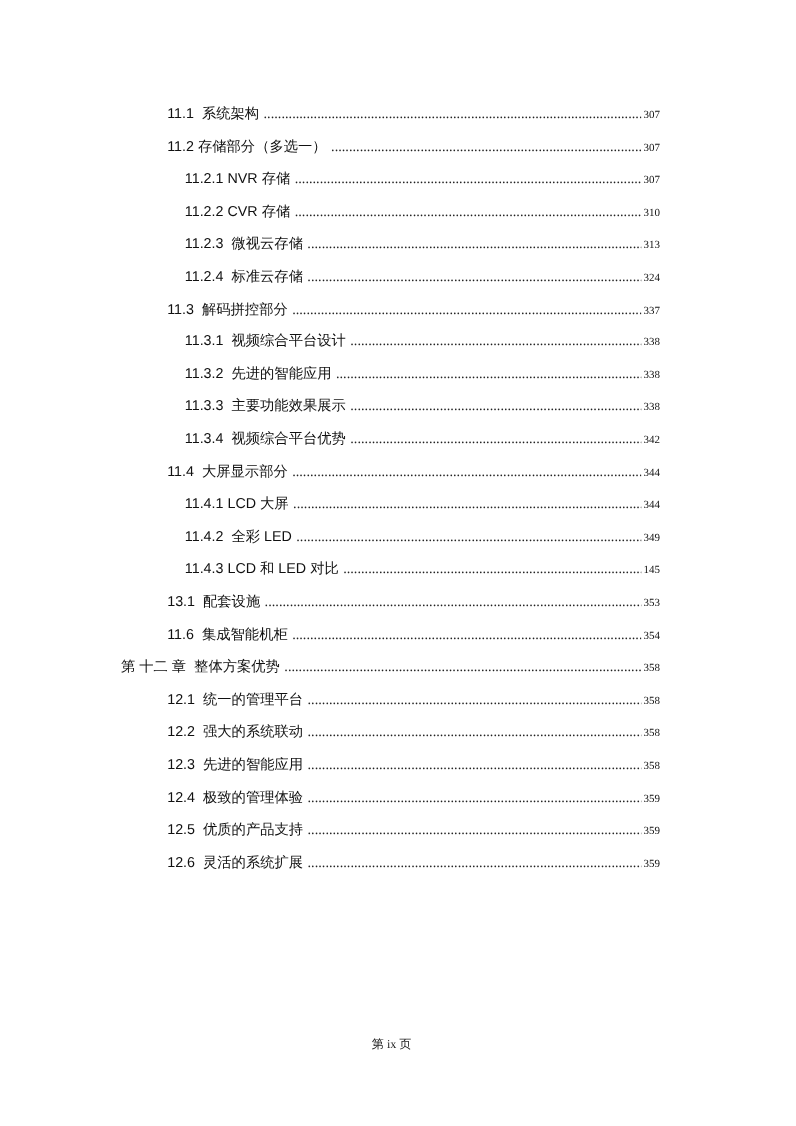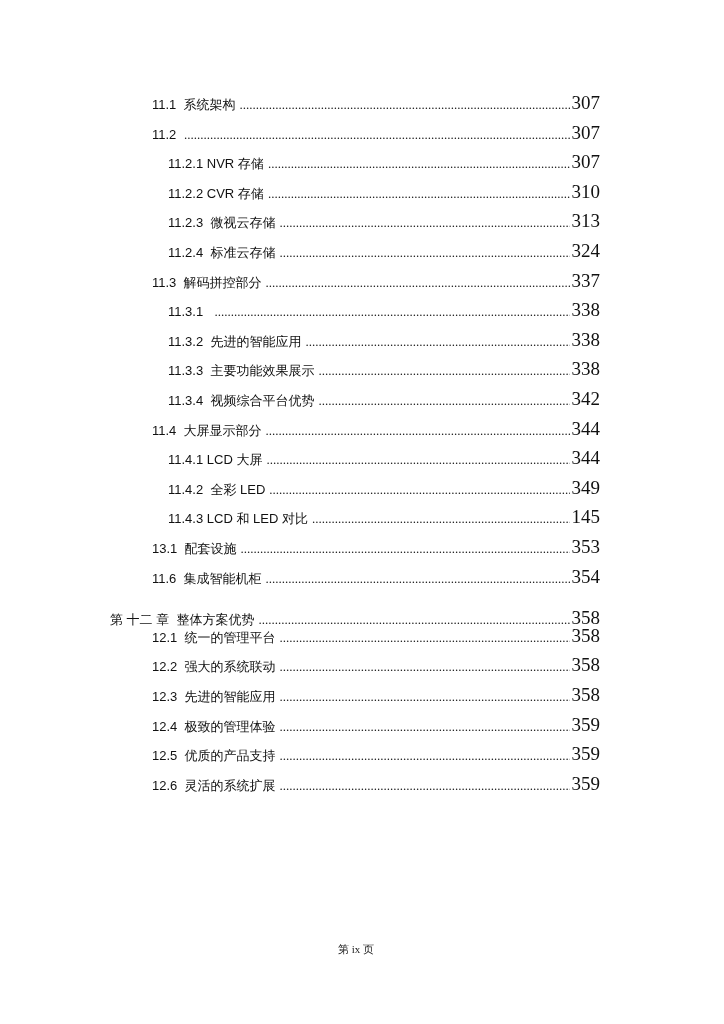--- a/index.html
+++ b/index.html
@@ -13,41 +13,41 @@
   }
   .row .title { white-space: nowrap; }
   .row .num { font-family: "Liberation Sans", sans-serif; }
   .row .dots {
     flex: 1; overflow: hidden; white-space: nowrap; margin: 0 2px 0 4px;
     font-family: "Liberation Serif", serif; letter-spacing: 0px; color: #222;
   }
   .row .dots::before {
     content: "..............................................................................................................................................................................................................";
   }
-  .row .page { font-family: "Liberation Serif", serif; font-size: 19px; }
-  .lvl0 { left: 110px; margin-top: 12px; }
+  .row .page { font-family: "Liberation Serif", serif; font-size: 10px; }
+  .lvl0 { left: 110px; }
   .lvl1 { left: 152px; }
   .lvl2 { left: 168px; }
   .footer {
     position: absolute; top: 942px; left: 0; width: 712px; text-align: center;
     font-family: "Liberation Serif", "DejaVu Serif", serif; font-size: 11px; color: #222;
   }
 </style>
 </head>
 <body>
 
 <div class="toc">
   <div class="row lvl1" style="top:0px"><span class="num">11.1</span>&nbsp;&nbsp;<span class="title">系统架构</span><span class="dots"></span><span class="page">307</span></div>
-  <div class="row lvl1" style="top:29.6px"><span class="num">11.2</span>&nbsp;<span class="dots"></span><span class="page">307</span></div>
+  <div class="row lvl1" style="top:29.6px"><span class="num">11.2</span>&nbsp;<span class="title">存储部分（多选一）</span><span class="dots"></span><span class="page">307</span></div>
   <div class="row lvl2" style="top:59.2px"><span class="num">11.2.1</span>&nbsp;<span class="title">NVR 存储</span><span class="dots"></span><span class="page">307</span></div>
   <div class="row lvl2" style="top:88.8px"><span class="num">11.2.2</span>&nbsp;<span class="title">CVR 存储</span><span class="dots"></span><span class="page">310</span></div>
   <div class="row lvl2" style="top:118.4px"><span class="num">11.2.3</span>&nbsp;&nbsp;<span class="title">微视云存储</span><span class="dots"></span><span class="page">313</span></div>
   <div class="row lvl2" style="top:148px"><span class="num">11.2.4</span>&nbsp;&nbsp;<span class="title">标准云存储</span><span class="dots"></span><span class="page">324</span></div>
   <div class="row lvl1" style="top:177.6px"><span class="num">11.3</span>&nbsp;&nbsp;<span class="title">解码拼控部分</span><span class="dots"></span><span class="page">337</span></div>
-  <div class="row lvl2" style="top:207.2px"><span class="num">11.3.1</span>&nbsp;&nbsp;<span class="dots"></span><span class="page">338</span></div>
+  <div class="row lvl2" style="top:207.2px"><span class="num">11.3.1</span>&nbsp;&nbsp;<span class="title">视频综合平台设计</span><span class="dots"></span><span class="page">338</span></div>
   <div class="row lvl2" style="top:236.8px"><span class="num">11.3.2</span>&nbsp;&nbsp;<span class="title">先进的智能应用</span><span class="dots"></span><span class="page">338</span></div>
   <div class="row lvl2" style="top:266.4px"><span class="num">11.3.3</span>&nbsp;&nbsp;<span class="title">主要功能效果展示</span><span class="dots"></span><span class="page">338</span></div>
   <div class="row lvl2" style="top:296px"><span class="num">11.3.4</span>&nbsp;&nbsp;<span class="title">视频综合平台优势</span><span class="dots"></span><span class="page">342</span></div>
   <div class="row lvl1" style="top:325.6px"><span class="num">11.4</span>&nbsp;&nbsp;<span class="title">大屏显示部分</span><span class="dots"></span><span class="page">344</span></div>
   <div class="row lvl2" style="top:355.2px"><span class="num">11.4.1</span>&nbsp;<span class="title">LCD 大屏</span><span class="dots"></span><span class="page">344</span></div>
   <div class="row lvl2" style="top:384.8px"><span class="num">11.4.2</span>&nbsp;&nbsp;<span class="title">全彩 LED</span><span class="dots"></span><span class="page">349</span></div>
   <div class="row lvl2" style="top:414.4px"><span class="num">11.4.3</span>&nbsp;<span class="title">LCD 和 LED 对比</span><span class="dots"></span><span class="page">145</span></div>
   <div class="row lvl1" style="top:444px"><span class="num">13.1</span>&nbsp;&nbsp;<span class="title">配套设施</span><span class="dots"></span><span class="page">353</span></div>
   <div class="row lvl1" style="top:473.6px"><span class="num">11.6</span>&nbsp;&nbsp;<span class="title">集成智能机柜</span><span class="dots"></span><span class="page">354</span></div>
   <div class="row lvl0" style="top:503.2px"><span class="num">第 十二 章</span>&nbsp;&nbsp;<span class="title">整体方案优势</span><span class="dots"></span><span class="page">358</span></div>

